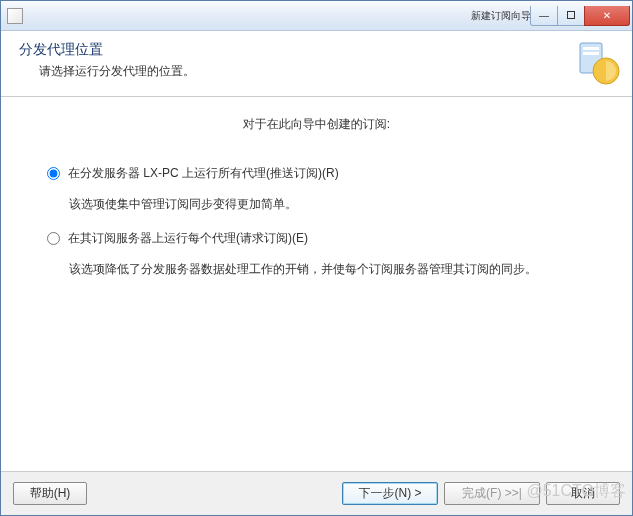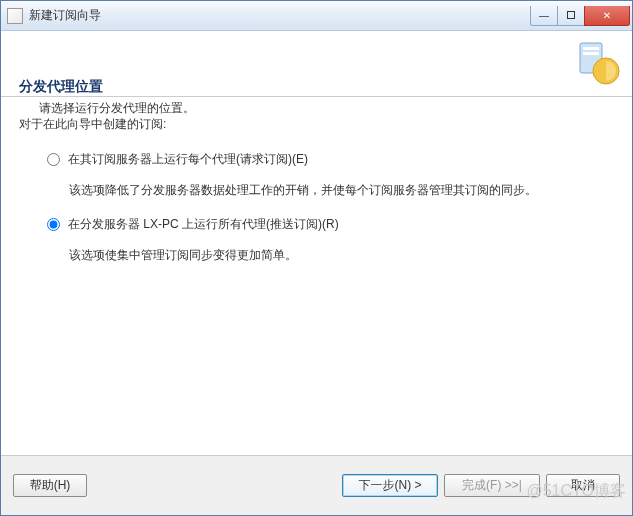--- a/index.html
+++ b/index.html
@@ -1,38 +1,38 @@
 <!DOCTYPE html>
 <html><head>
 <meta charset="utf-8">
 <style>
 * { box-sizing: border-box; margin: 0; padding: 0; font-family: "Microsoft YaHei", "SimSun", Tahoma, sans-serif; }
 body { background: #fff; }
 .window { width: 633px; height: 516px; border: 1px solid #5a7ca8; background: #fff; position: relative; }
 .titlebar { height: 30px; background: linear-gradient(to bottom, #f8fbff 0%, #e4ecf7 50%, #d7e4f3 100%); border-bottom: 1px solid #b8c8dc; display: flex; align-items: center; padding-left: 6px; }
 .titlebar-icon { width: 16px; height: 16px; background: linear-gradient(135deg, #fff, #e8e8e8); border: 1px solid #999; margin-right: 6px; }
-.titlebar-text { font-size: 12px; color: #333; flex: 1; }
+.titlebar-text { font-size: 10px; color: #333; flex: 1; text-align: right; }
 .winbtns { display: flex; height: 20px; margin-right: 2px; }
 .winbtn { width: 28px; height: 20px; border: 1px solid #8aa8c8; border-top: none; background: linear-gradient(to bottom, #f0f6fd, #d6e5f5); display: flex; align-items: center; justify-content: center; font-size: 10px; color: #333; margin-left: -1px; }
 .winbtn.min { border-bottom-left-radius: 3px; }
 .winbtn.close { width: 46px; background: linear-gradient(to bottom, #e67a6f, #d44a3a); border-color: #a83028; border-bottom-right-radius: 3px; color: #fff; }
 .winbtn .sq { width: 8px; height: 8px; border: 1px solid #333; }
 .header { height: 66px; background: #fff; border-bottom: 1px solid #ccc; display: flex; align-items: flex-start; padding: 10px 12px 0 18px; position: relative; }
 .header-text { flex: 1; }
-.header-title { font-size: 14px; font-weight: bold; color: #1a3a6e; margin-top: 37px; }
+.header-title { font-size: 14px; font-weight: normal; color: #1a3a6e; }
 .header-sub { font-size: 12px; color: #333; margin-left: 20px; margin-top: 4px; font-family: Liberation Mono, monospace; }
 .header-icon { width: 48px; height: 48px; position: absolute; right: 10px; top: 8px; }
 .content { padding: 18px 18px 0 18px; font-size: 12px; color: #333; line-height: 1.6; }
-.intro { margin-bottom: 16px; }
+.intro { margin-bottom: 30px; text-align: center; }
 .option { margin-left: 28px; margin-bottom: 14px; }
 .option-row { display: flex; align-items: center; margin-bottom: 12px; }
 .radio { width: 13px; height: 13px; margin-right: 8px; }
 .desc { margin-left: 22px; }
 .note { margin-top: 28px; }
-.footer { position: absolute; bottom: 0; left: 0; right: 0; height: 60px; border-top: 1px solid #ccc; background: #f0f0f0; display: flex; align-items: center; padding: 0 12px; }
+.footer { position: absolute; bottom: 0; left: 0; right: 0; height: 44px; border-top: 1px solid #ccc; background: #f0f0f0; display: flex; align-items: center; padding: 0 12px; }
 .btn { height: 23px; min-width: 96px; border: 1px solid #8b8b8b; background: linear-gradient(to bottom, #fdfdfd, #e8e8e8); font-size: 12px; color: #333; padding: 0 10px; cursor: pointer; border-radius: 2px; }
 .btn.small { min-width: 74px; }
 .btn:disabled { color: #9a9a9a; cursor: default; }
 .btn.default { border: 1px solid #3c7fb1; box-shadow: 0 0 0 1px #a8d8f0 inset; background: linear-gradient(to bottom, #fdfdfd, #e6f2fb); }
 .spacer { flex: 1; }
 .btngap { width: 6px; }
 .watermark { position: absolute; right: 6px; bottom: 13px; font-size: 16px; color: #ccc; pointer-events: none; }
 </style>
 </head>
 <body>
@@ -63,32 +63,32 @@
       <circle cx="32" cy="32" r="13" fill="#f4c542" stroke="#d4a020"></circle>
       <path d="M32 22 a10 10 0 0 1 0 20 z" fill="#f8d878"></path>
     </svg>
   </div>
 
   <div class="content">
     <div class="intro">对于在此向导中创建的订阅:</div>
 
     <div class="option">
       <div class="option-row">
+        <input type="radio" class="radio" name="agentloc" checked="" style="">
+        <span>在分发服务器 LX-PC 上运行所有代理(推送订阅)(R)</span>
+      </div>
+      <div class="desc">该选项使集中管理订阅同步变得更加简单。</div>
+    </div>
+
+    <div class="option">
+      <div class="option-row">
         <input type="radio" class="radio" name="agentloc" style="">
         <span>在其订阅服务器上运行每个代理(请求订阅)(E)</span>
       </div>
       <div class="desc">该选项降低了分发服务器数据处理工作的开销，并使每个订阅服务器管理其订阅的同步。</div>
-    </div>
-
-    <div class="option">
-      <div class="option-row">
-        <input type="radio" class="radio" name="agentloc" checked="" style="">
-        <span>在分发服务器 LX-PC 上运行所有代理(推送订阅)(R)</span>
-      </div>
-      <div class="desc">该选项使集中管理订阅同步变得更加简单。</div>
     </div>
 
   </div>
 
   <div class="footer">
     <button class="btn small">帮助(H)</button>
     <div class="spacer"></div>
     <div class="btngap"></div>
     <button class="btn default">下一步(N) &gt;</button>
     <div class="btngap"></div>

